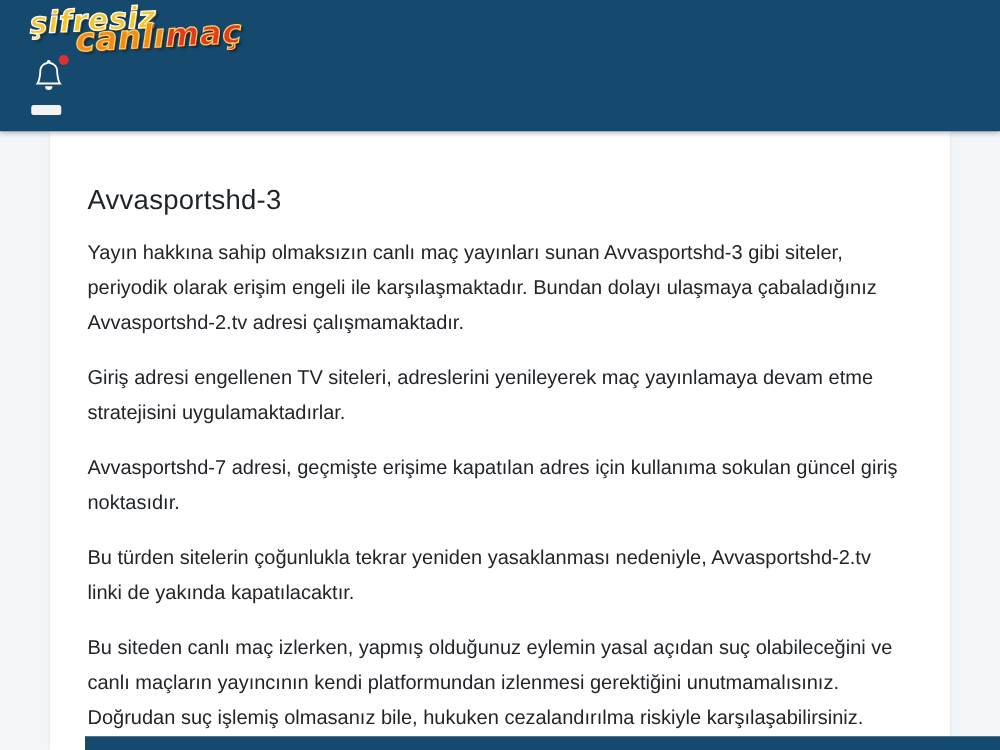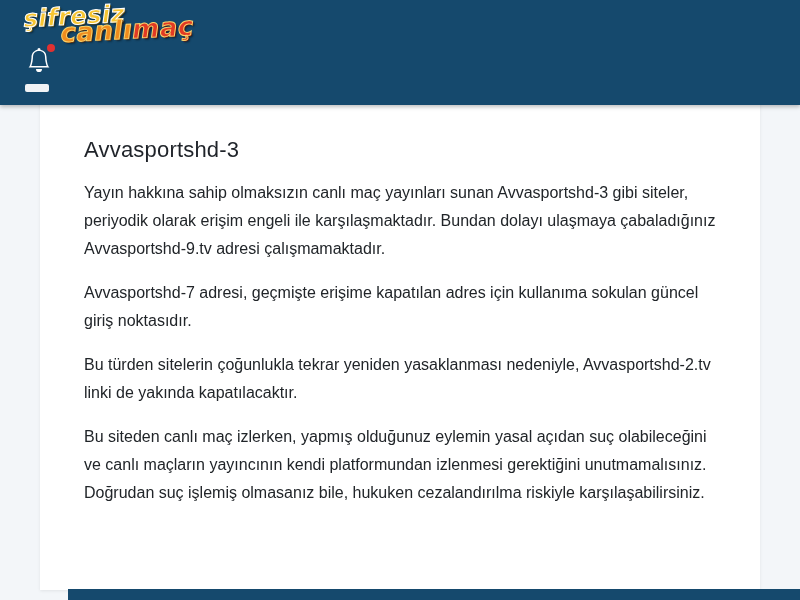--- a/index.html
+++ b/index.html
@@ -94,28 +94,28 @@
     width: 24px;
     height: 8px;
     background: #f1f3f5;
     border-radius: 2px;
     cursor: pointer;
   }
 
   
   .content-card {
     position: absolute;
-    top: 95px;
+    top: 105px;
     left: 40px;
     width: 720px;
     height: 495px;
     background: #ffffff;
     box-shadow: 0 1px 3px rgba(0,0,0,.08);
     box-sizing: border-box;
-    padding: 42px 38px 0 44px;
+    padding: 42px 38px 0 30px;
   }
   .article-title {
     margin: 0 0 16px 0;
     font-size: 22px;
     font-weight: 500;
     color: #1f2329;
     letter-spacing: .2px;
   }
   .article p {
     margin: 0 0 16px 0;
@@ -157,21 +157,22 @@
       <span class="bell-dot"></span>
     </div>
 
     <div class="menu-toggle"></div>
 
   </header>
 
   <main class="content-card">
     <article class="article">
       <h1 class="article-title">Avvasportshd-3</h1>
-      <p>Yayın hakkına sahip olmaksızın canlı maç yayınları sunan Avvasportshd-3 gibi siteler, periyodik olarak erişim engeli ile karşılaşmaktadır. Bundan dolayı ulaşmaya çabaladığınız Avvasportshd-9.tv adresi çalışmamaktadır.</p>
+      <p>Yayın hakkına sahip olmaksızın canlı maç yayınları sunan Avvasportshd-3 gibi siteler, periyodik olarak erişim engeli ile karşılaşmaktadır. Bundan dolayı ulaşmaya çabaladığınız Avvasportshd-2.tv adresi çalışmamaktadır.</p>
+      <p>Giriş adresi engellenen TV siteleri, adreslerini yenileyerek maç yayınlamaya devam etme stratejisini uygulamaktadırlar.</p>
       <p>Avvasportshd-7 adresi, geçmişte erişime kapatılan adres için kullanıma sokulan güncel giriş noktasıdır.</p>
       <p>Bu türden sitelerin çoğunlukla tekrar yeniden yasaklanması nedeniyle, Avvasportshd-2.tv linki de yakında kapatılacaktır.</p>
       <p>Bu siteden canlı maç izlerken, yapmış olduğunuz eylemin yasal açıdan suç olabileceğini ve canlı maçların yayıncının kendi platformundan izlenmesi gerektiğini unutmamalısınız. Doğrudan suç işlemiş olmasanız bile, hukuken cezalandırılma riskiyle karşılaşabilirsiniz.</p>
     </article>
   </main>
 
   <div class="bottom-strip"></div>
 
 </div>
 

